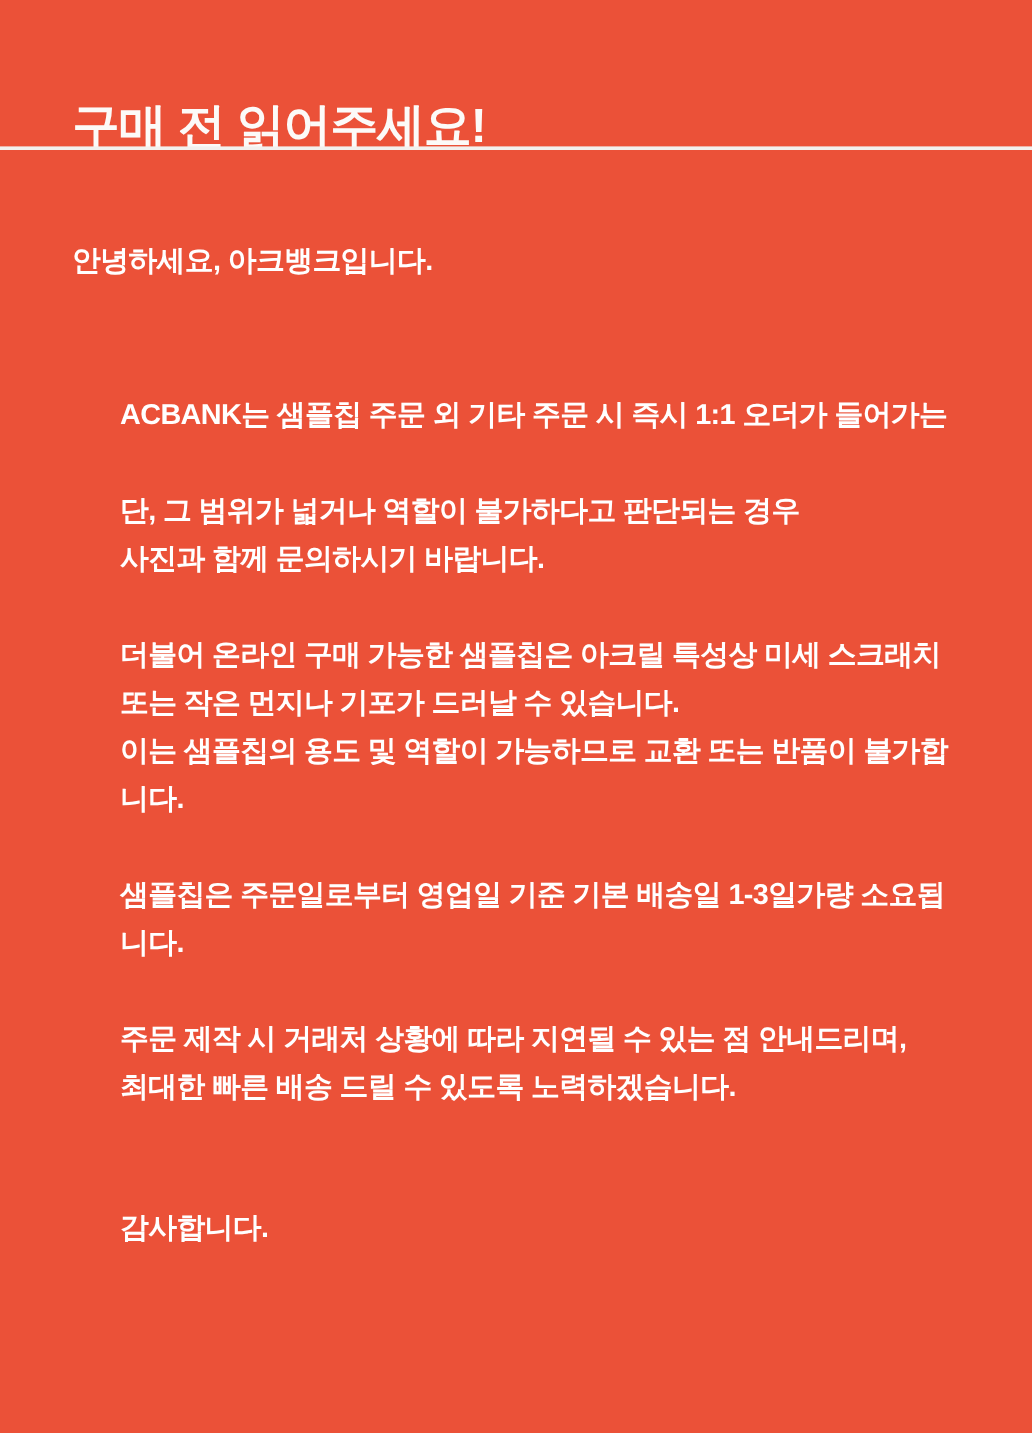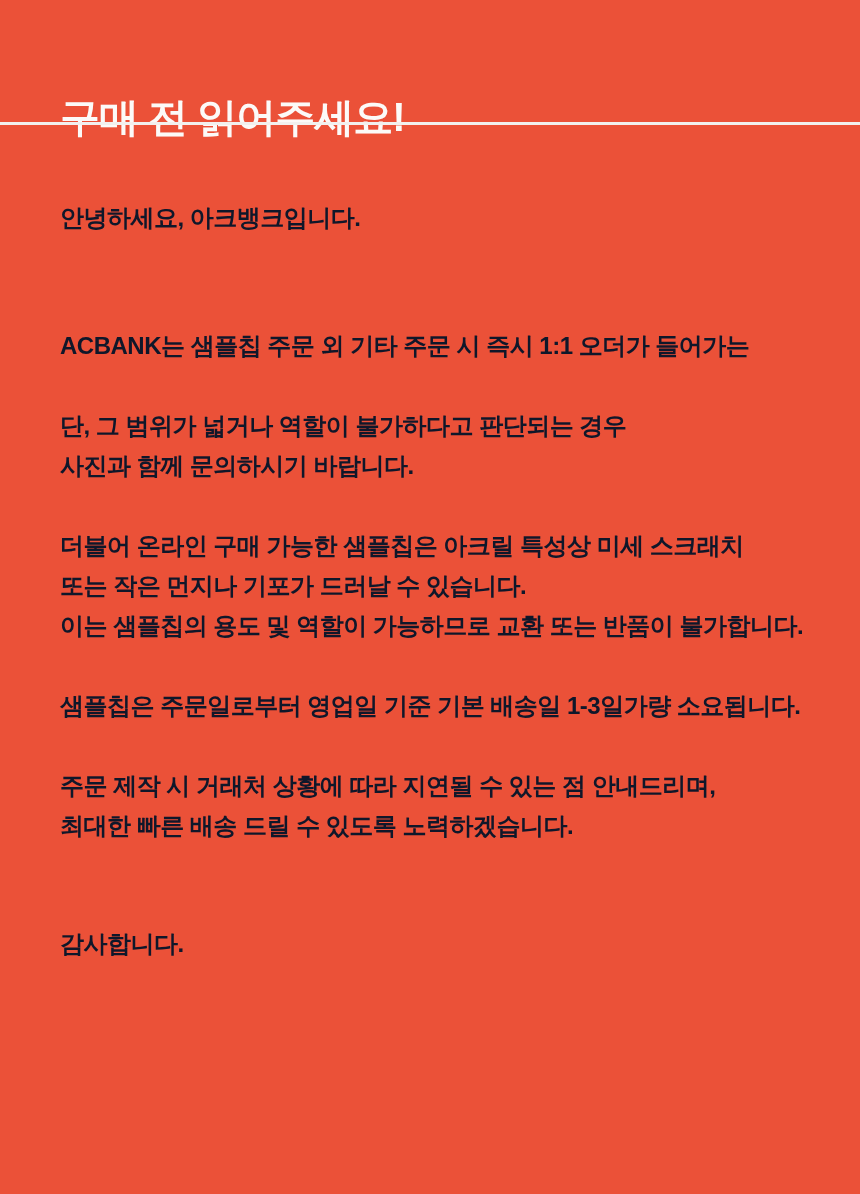--- a/index.html
+++ b/index.html
@@ -10,52 +10,53 @@
     position: relative;
     width: 860px;
     height: 1194px;
     background: #EB5138;
     overflow: hidden;
     font-family: "Liberation Sans", "DejaVu Sans", sans-serif;
   }
   .page-title {
     position: absolute;
     left: 60px;
-    top: 66px;
+    top: 54px;
     font-size: 40px;
     font-weight: 800;
     letter-spacing: -1px;
     color: #FCFAF8;
     line-height: 48px;
     white-space: nowrap;
   }
   .divider {
     position: absolute;
     left: 0;
     top: 122px;
     width: 100%;
     height: 3px;
     background: #F2F0EE;
   }
   .notice-body {
     position: absolute;
     left: 60px;
     top: 198px;
     right: 50px;
-    color: #0f172a;
+    color: #ffffff;
     font-size: 24px;
     font-weight: 700;
     letter-spacing: -0.5px;
     line-height: 40px;
   }
   .notice-body p {
     margin: 0;
   }
   .notice-body p + p {
     margin-top: 40px;
+    margin-left: 40px;
   }
   .notice-body p.gap-xl {
     margin-top: 88px;
   }
   .notice-body p.gap-lg {
     margin-top: 78px;
   }
 </style>
 </head>
 <body>

